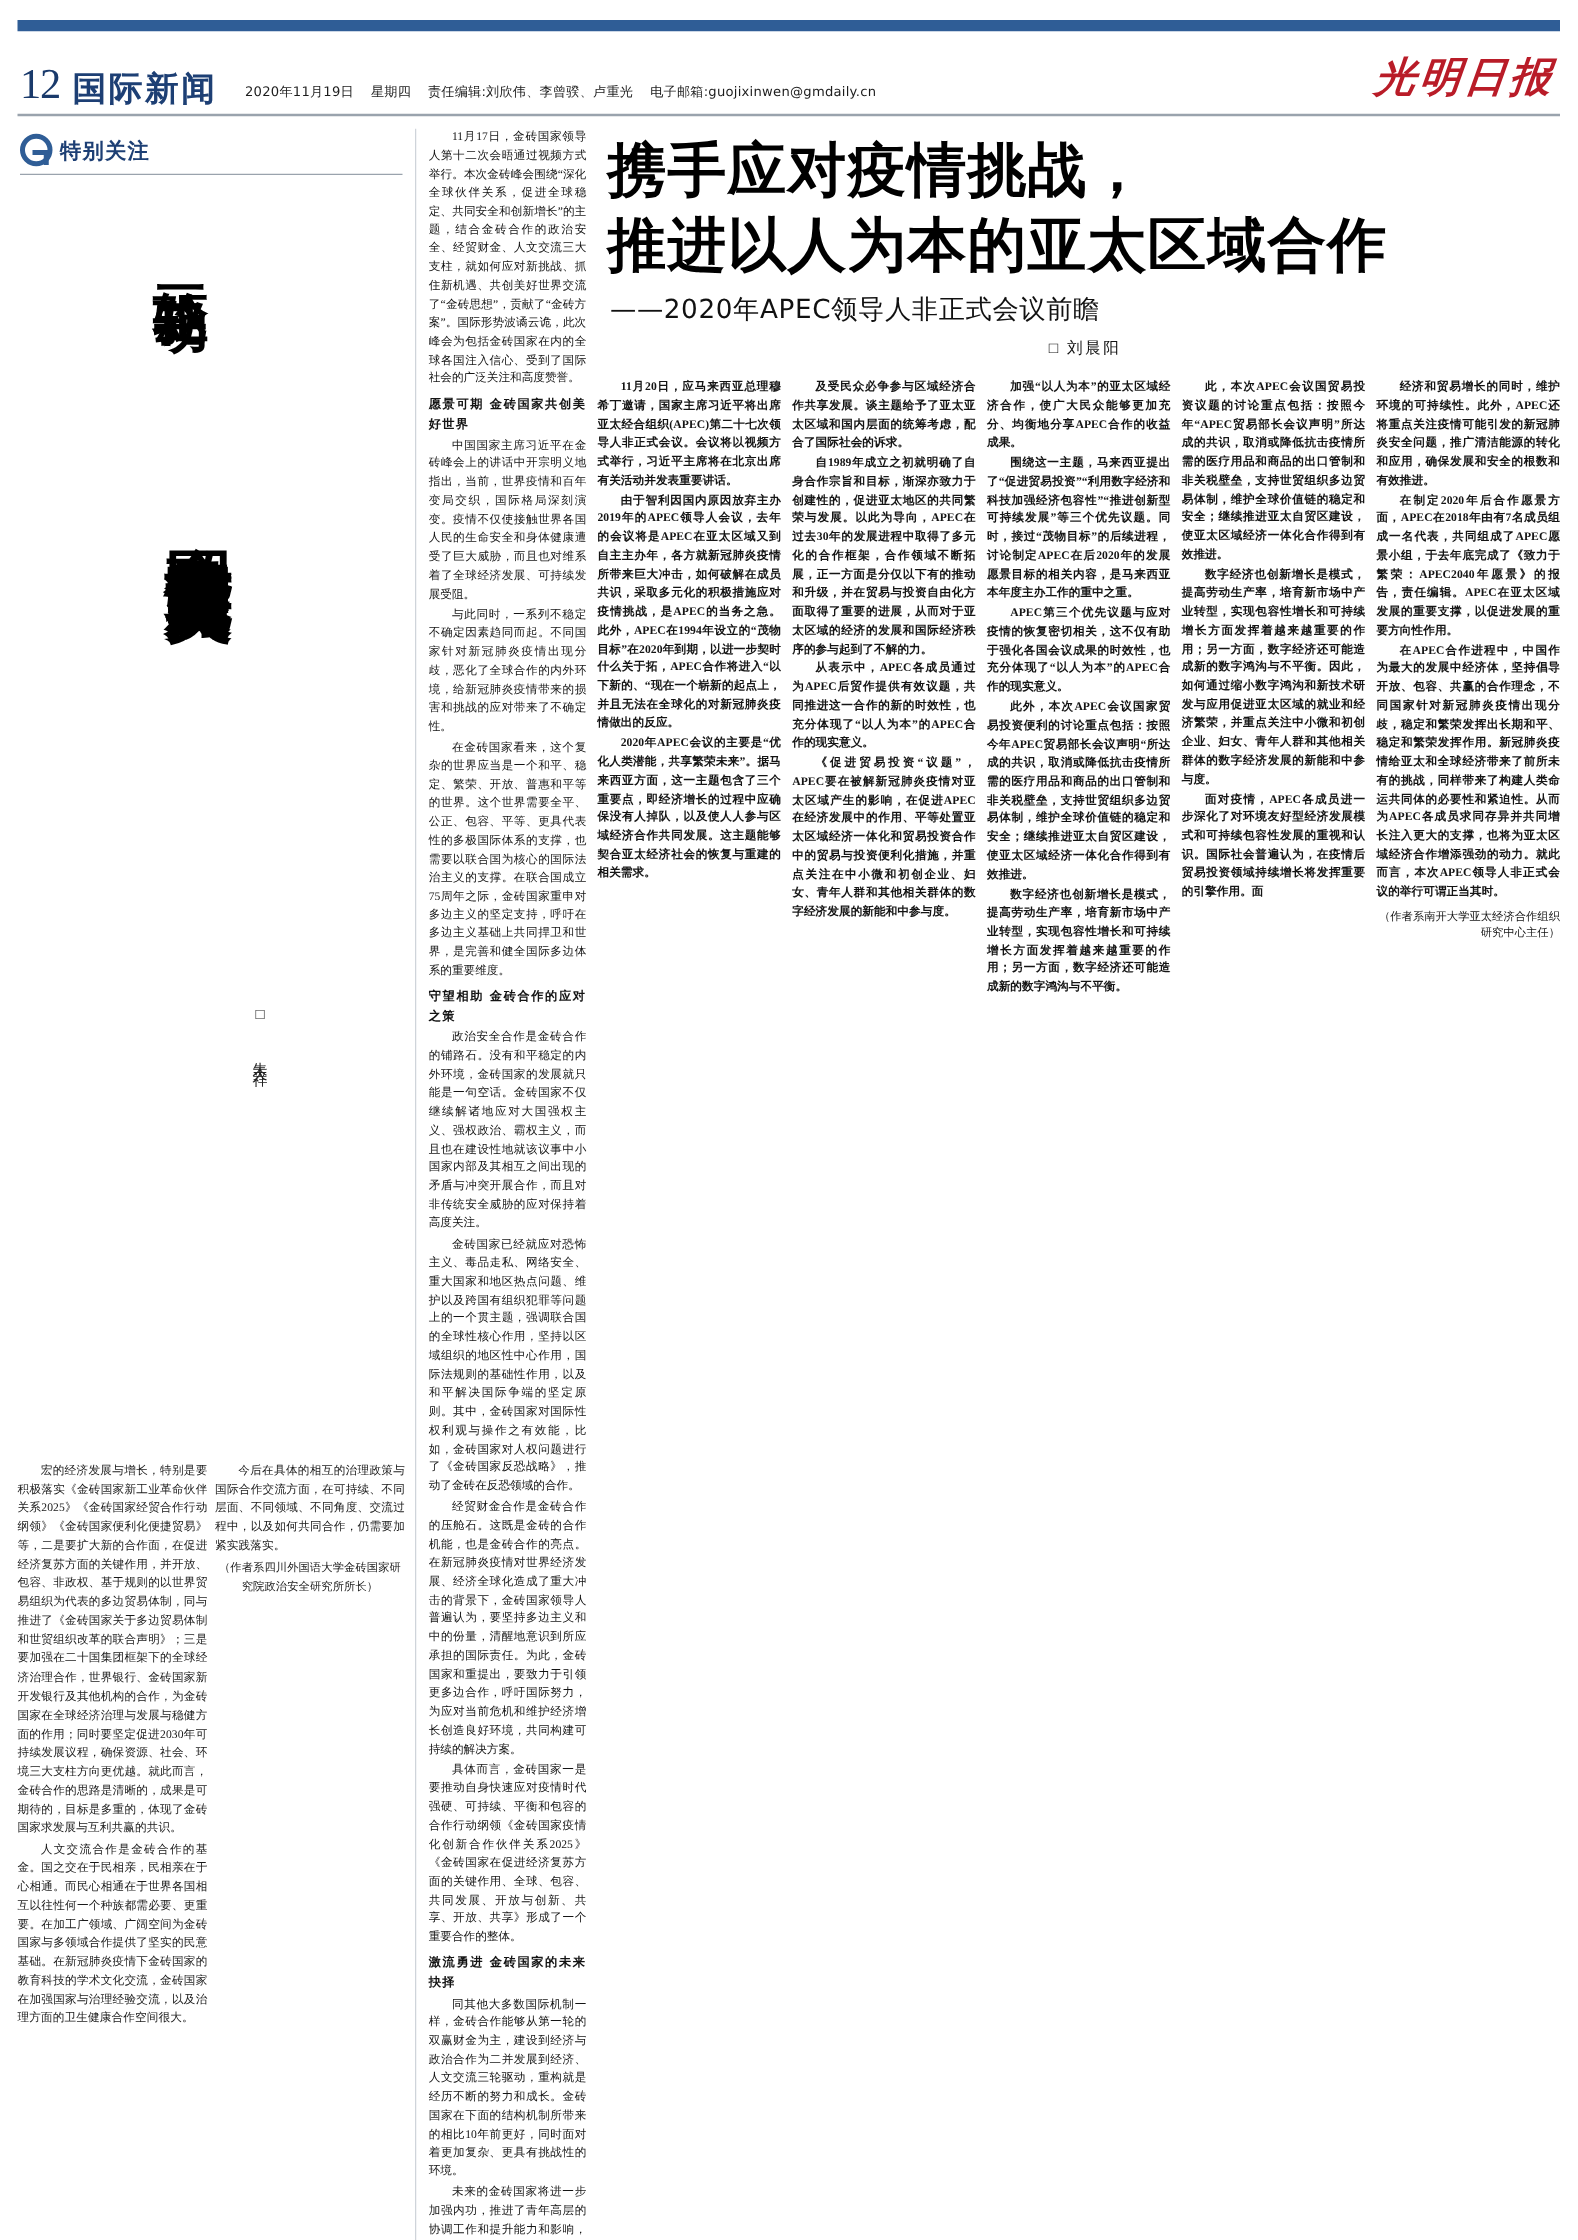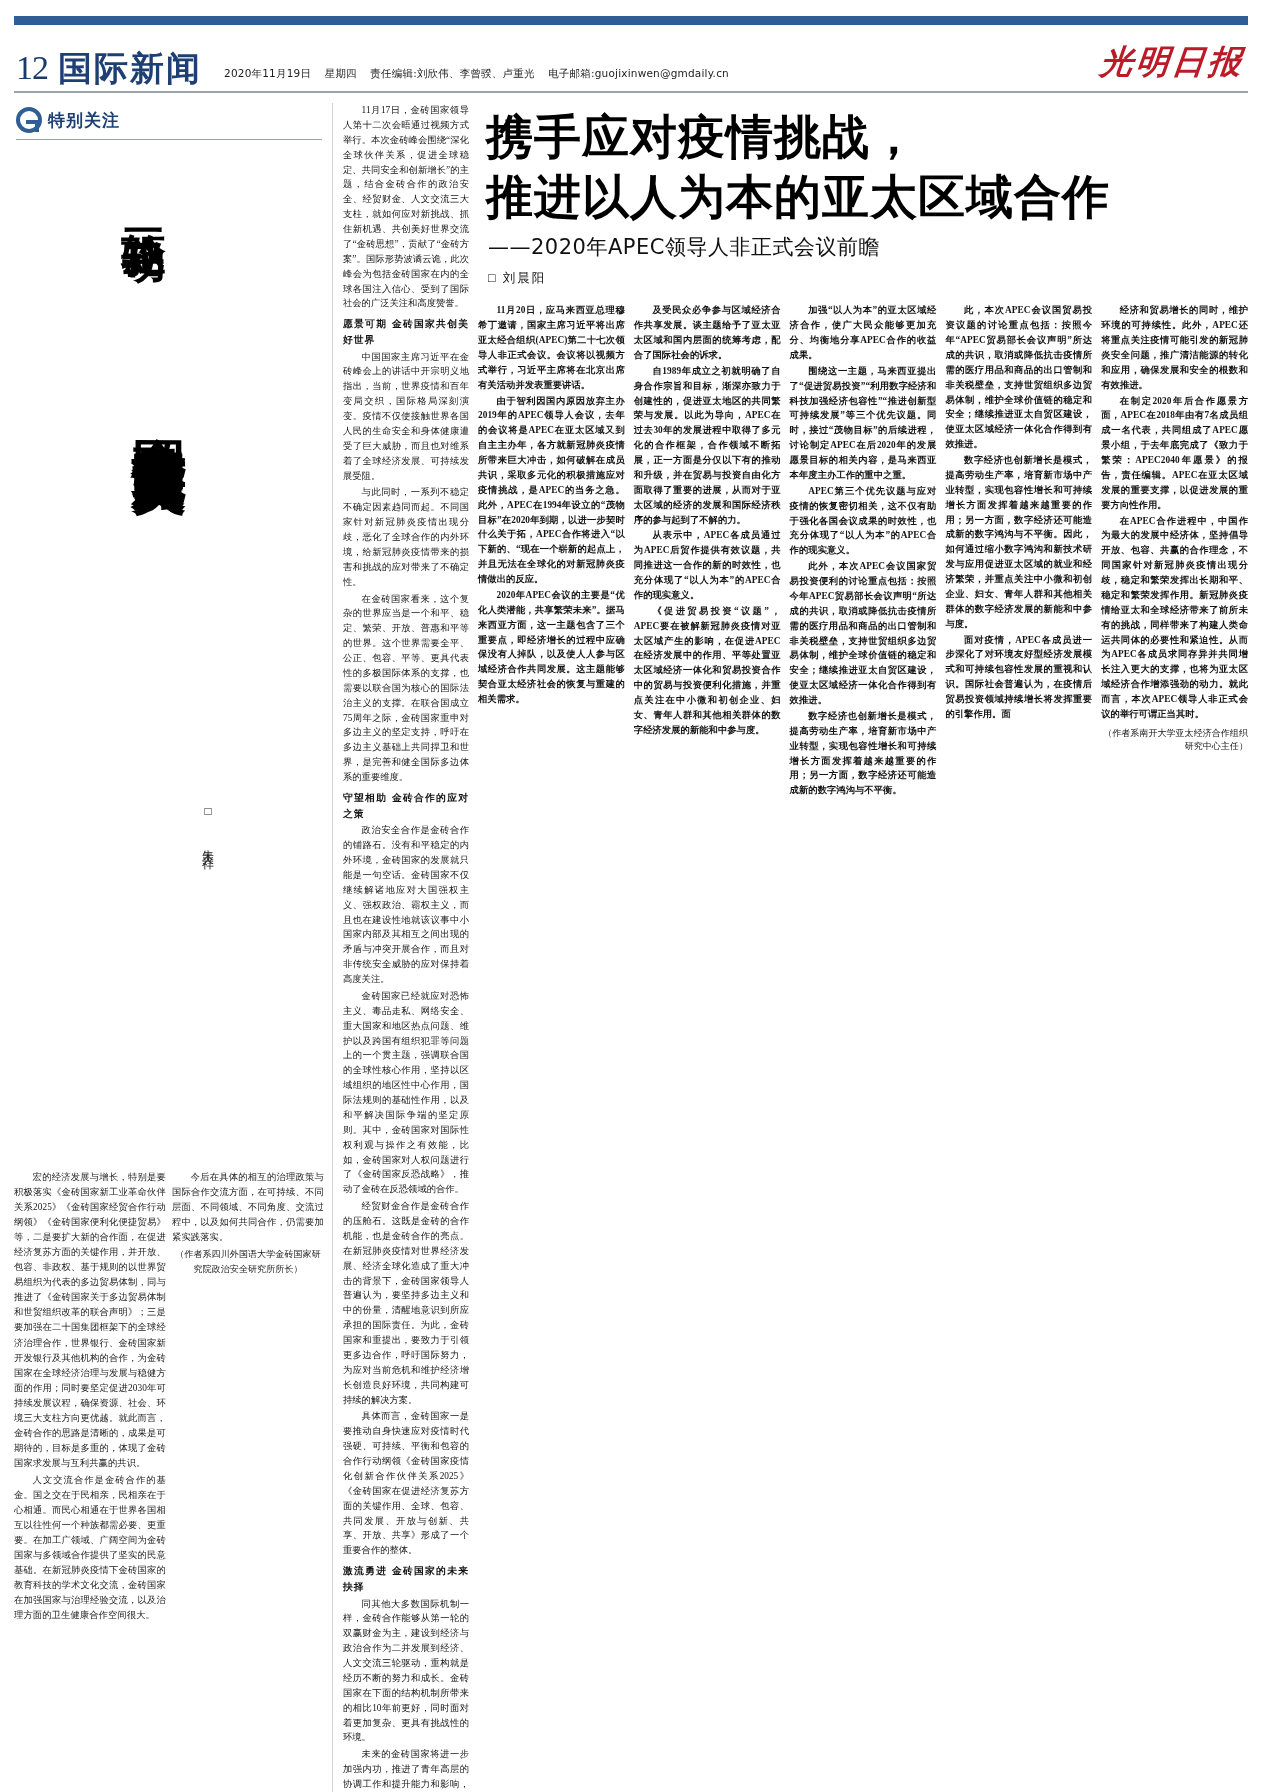--- a/index.html
+++ b/index.html
@@ -10,21 +10,21 @@
     color:#111;
     overflow:hidden;
     position:relative;
   }
   .page{position:relative;width:1262px;height:1792px;box-sizing:border-box;padding:0 14px;}
 
   
   .topbar{height:9px;background:#2f5d96;margin:16px 0 0 0;}
   .masthead{display:flex;align-items:flex-end;height:56px;padding:4px 2px 0 2px;position:relative;}
   .pagenum{font-size:34px;font-weight:400;color:#1a3a6b;font-family:"Liberation Serif",serif;line-height:1;margin-right:10px;letter-spacing:-1px;}
-  .section-title{font-size:34px;font-weight:bold;color:#1d3f74;font-family:"DejaVu Sans",sans-serif;line-height:1;letter-spacing:2px;}
+  .section-title{font-size:27px;font-weight:bold;color:#1d3f74;font-family:"DejaVu Sans",sans-serif;line-height:1;letter-spacing:2px;}
   .issue-info{font-size:10.5px;color:#1c1c1c;margin-left:22px;padding-bottom:4px;font-family:"DejaVu Sans",sans-serif;letter-spacing:0.2px;white-space:nowrap;}
   .issue-info span{margin-right:10px;}
   .nameplate{position:absolute;right:4px;bottom:0px;color:#b91c28;font-size:33px;font-family:"Liberation Serif",serif;font-style:italic;font-weight:bold;letter-spacing:3px;transform:skewX(-6deg);}
   .rule-thick{height:2px;background:#9aa3ad;margin-top:6px;}
 
   
   .content{display:flex;margin-top:10px;}
   .col-left{width:310px;flex:none;padding-right:8px;position:relative;}
   .col-main{flex:1;padding-left:10px;border-left:1px solid #cfd4da;}
 
@@ -48,21 +48,21 @@
   .vbyline{writing-mode:vertical-rl;text-orientation:upright;font-size:12px;color:#222;position:absolute;right:108px;top:640px;letter-spacing:4px;}
 
   
   .left-body{font-size:9.3px;line-height:1.62;text-align:justify;color:#1a1a1a;margin-top:6px;letter-spacing:0.1px;}
   .left-body p{margin:0 0 2px 0;text-indent:2em;}
   .left-credit{font-size:9px;text-align:center;margin-top:0;color:#1a1a1a;}
 
   
   .main-title{font-family:"DejaVu Sans",sans-serif;font-weight:bold;font-size:47px;line-height:1.28;color:#000;letter-spacing:1px;margin-left:8px;}
   .main-sub{font-family:"DejaVu Sans",sans-serif;font-size:21px;color:#111;margin:6px 0 0 10px;letter-spacing:0.5px;}
-  .main-byline{font-size:12.5px;margin:9px 0 0 10px;color:#111;letter-spacing:2px;}
+  .main-byline{font-size:12.5px;margin:9px 0 0 10px;color:#111;letter-spacing:2px;text-align:center;}
   .title-block{padding:4px 0 6px 0;}
 
   
   .artcols{display:flex;gap:9px;margin-top:10px;}
   .artcol{flex:1;font-size:9.3px;line-height:1.60;text-align:justify;color:#141414;letter-spacing:0.05px;}
   .artcol p{margin:0 0 1px 0;text-indent:2em;font-weight:bold;}
   .artcol .credit{text-indent:0;text-align:right;font-size:9px;margin-top:5px;line-height:1.5;}
 
   
   .intro-col{width:126px;flex:none;font-size:9.3px;line-height:1.6;text-align:justify;color:#141414;}

